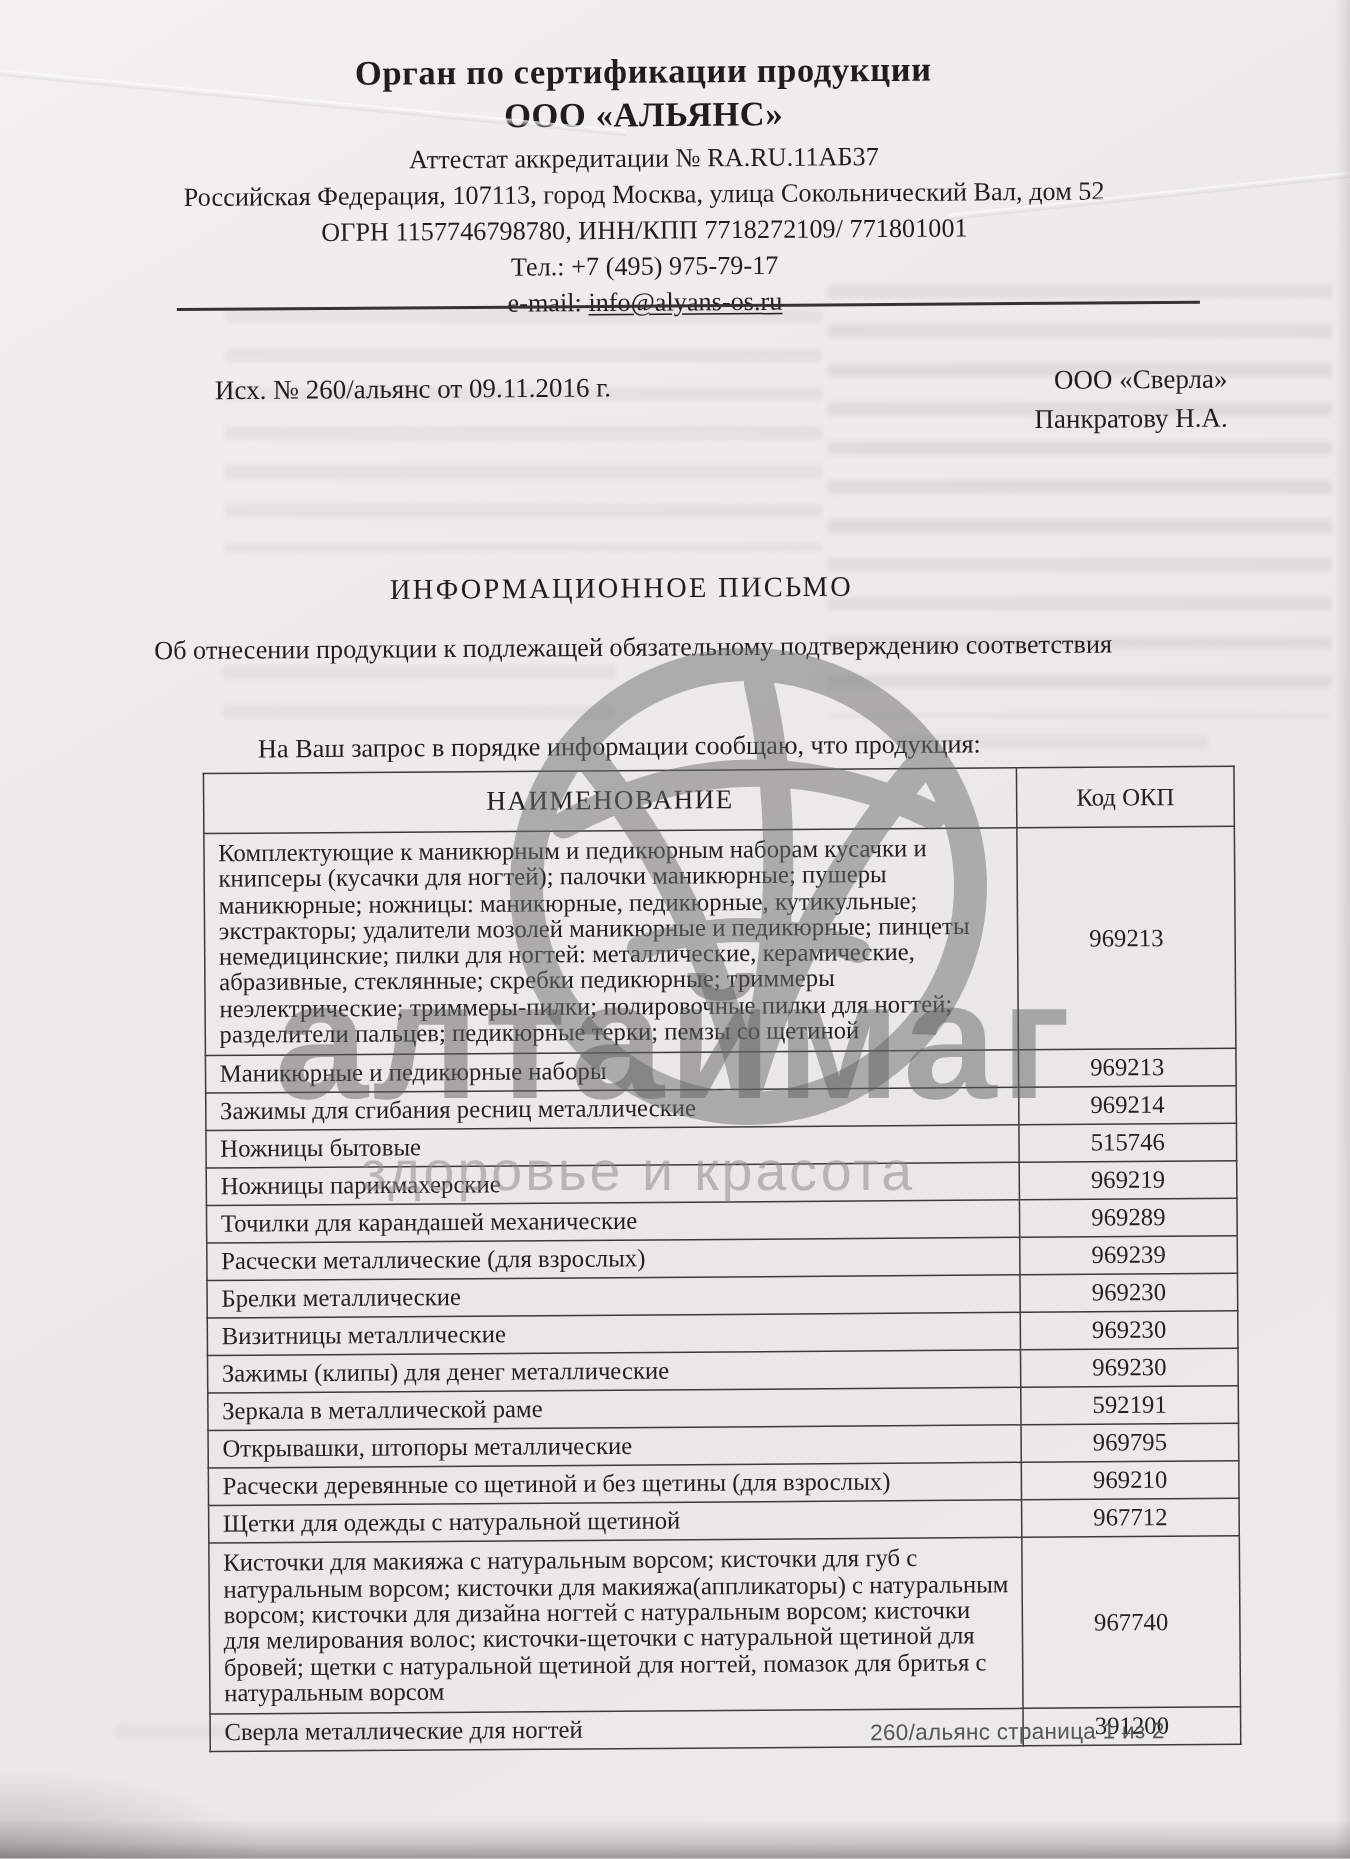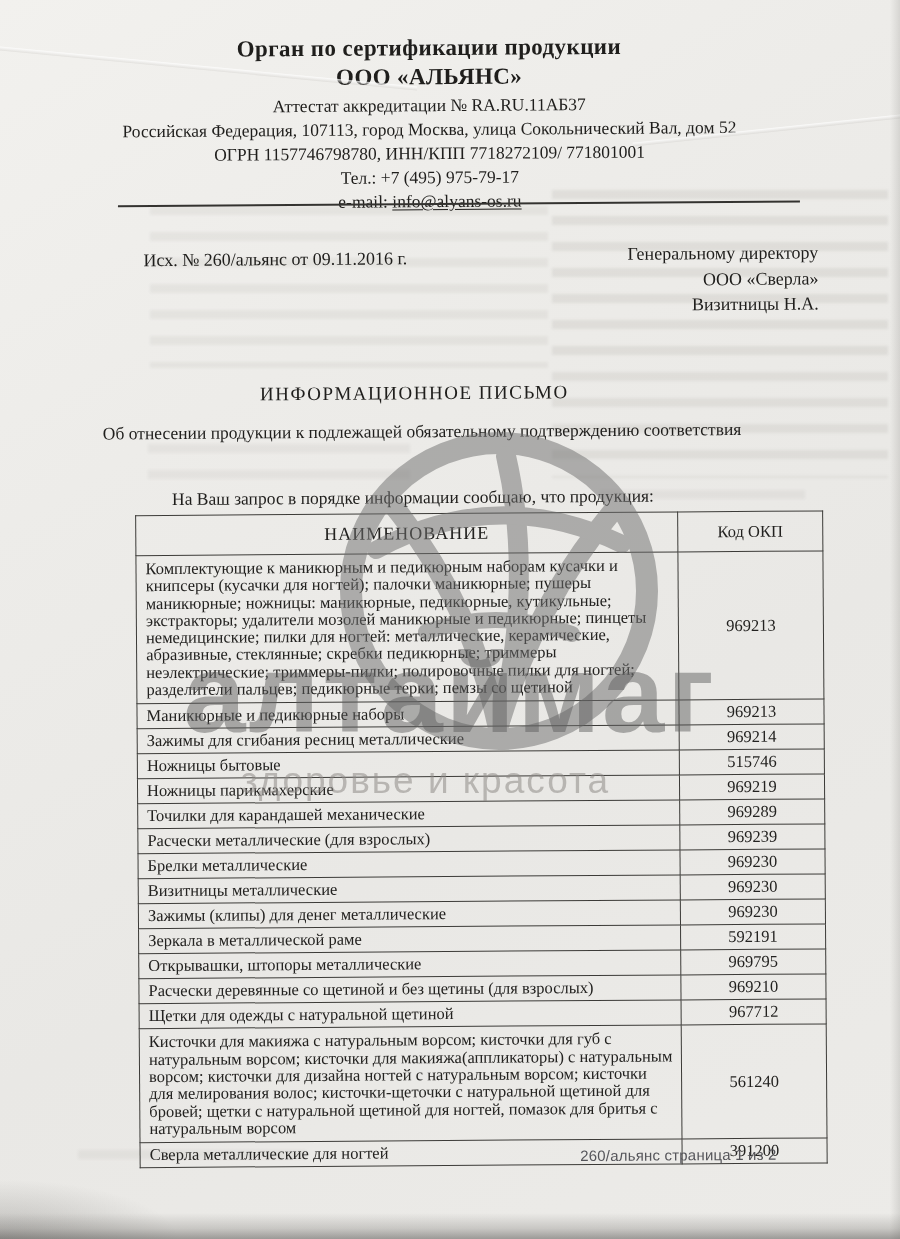--- a/index.html
+++ b/index.html
@@ -91,23 +91,22 @@
       <div class="lh-line">ОГРН 1157746798780, ИНН/КПП 7718272109/ 771801001</div>
       <div class="lh-line">Тел.: +7 (495) 975-79-17</div>
       <div class="lh-line lh-email"><span>e-mail: </span><u>info@alyans-os.ru</u></div>
     </div>
 
     <div class="sep-line"></div>
 
     <div class="ref-number">Исх. № 260/альянс от 09.11.2016 г.</div>
 
     <div class="recipient">
-      <div>Генеральному директору</div>
       <div>ООО «Сверла»</div>
-      <div>Визитницы Н.А.</div>
+      <div>Панкратову Н.А.</div>
     </div>
 
     <div class="title">ИНФОРМАЦИОННОЕ ПИСЬМО</div>
     <div class="subtitle">Об отнесении продукции к подлежащей обязательному подтверждению соответствия</div>
     <div class="intro">На Ваш запрос в порядке информации сообщаю, что продукция:</div>
 
     <table class="okp">
       <thead>
         <tr>
           <th class="name-h">НАИМЕНОВАНИЕ</th>
@@ -180,21 +179,21 @@
     <td class="code-c">969210</td>
   </tr>
 
   <tr class="single">
     <td class="name-c">Щетки для одежды с натуральной щетиной</td>
     <td class="code-c">967712</td>
   </tr>
 
   <tr class="multi">
     <td class="name-c">Кисточки для макияжа с натуральным ворсом; кисточки для губ с натуральным ворсом; кисточки для макияжа(аппликаторы) с натуральным ворсом; кисточки для дизайна ногтей с натуральным ворсом; кисточки для мелирования волос; кисточки-щеточки с натуральной щетиной для бровей; щетки с натуральной щетиной для ногтей, помазок для бритья с натуральным ворсом</td>
-    <td class="code-c">561240</td>
+    <td class="code-c">967740</td>
   </tr>
 
   <tr class="single">
     <td class="name-c">Сверла металлические для ногтей</td>
     <td class="code-c">391200</td>
   </tr>
 </tbody>
     </table>
 
     <div class="footer-note">260/альянс страница 1 из 2</div>

